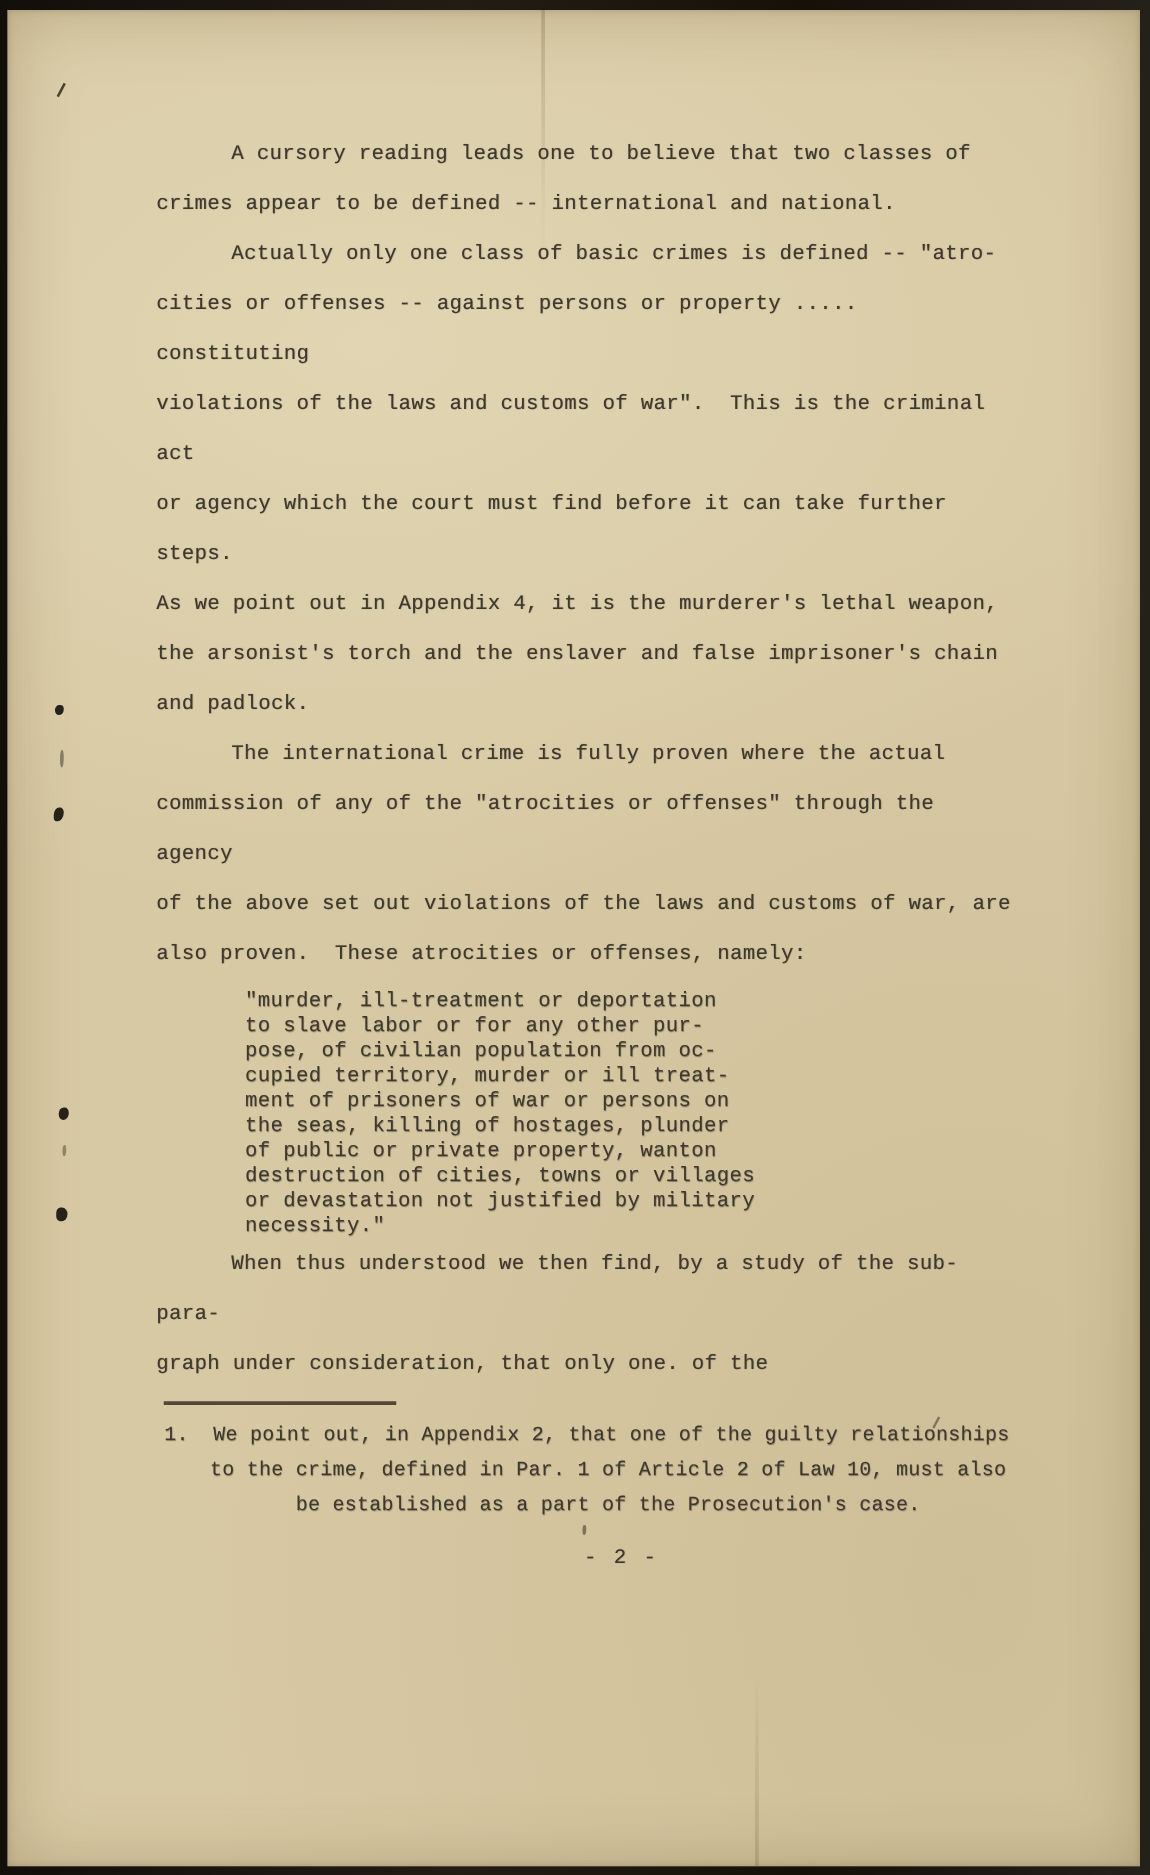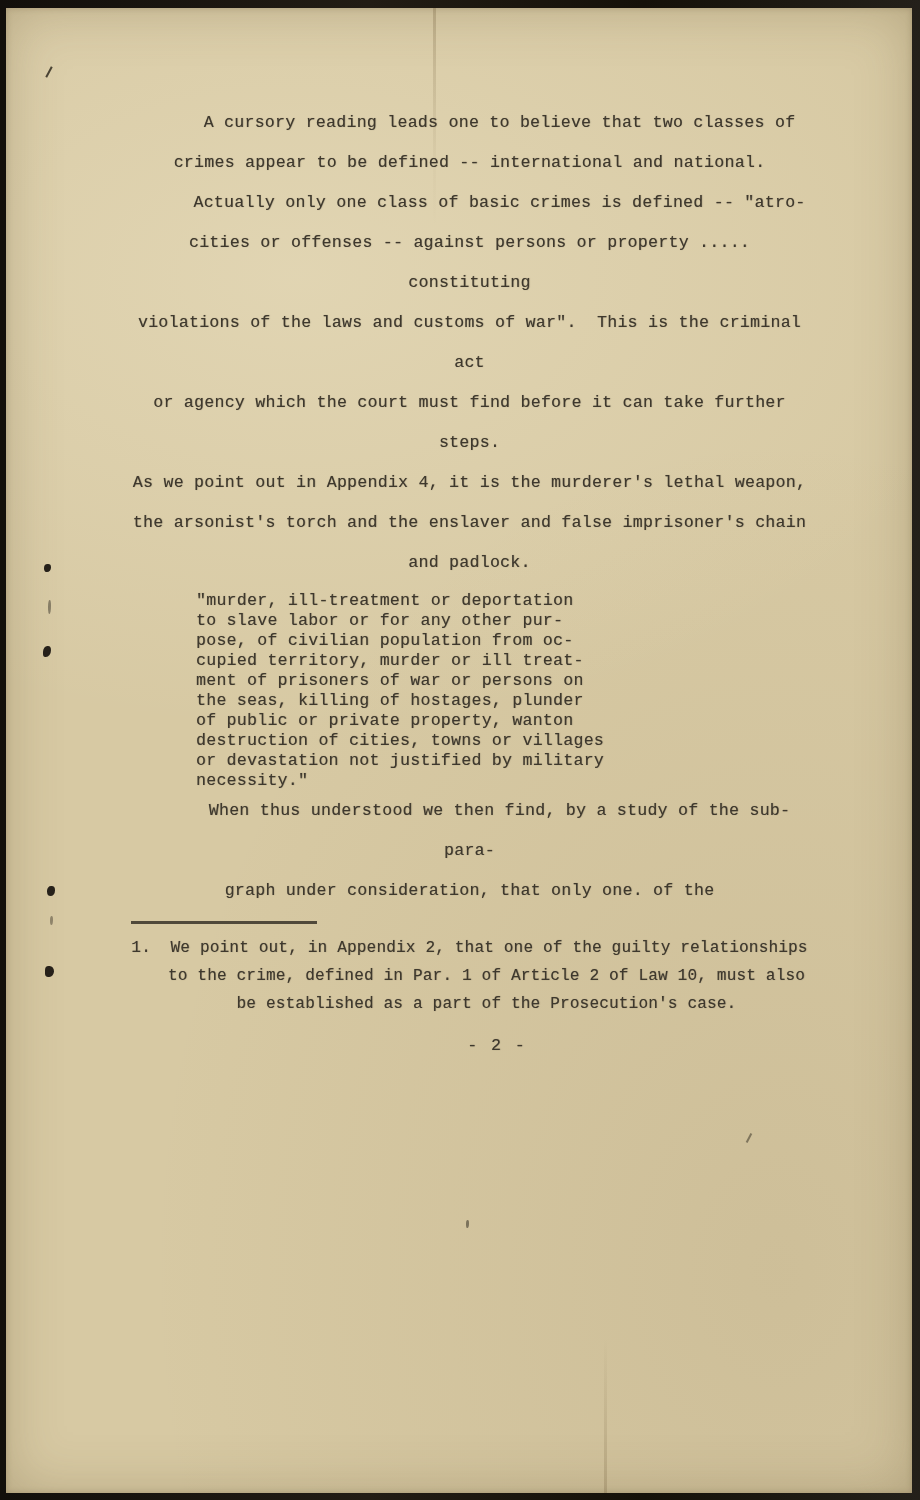--- a/index.html
+++ b/index.html
@@ -45,21 +45,20 @@
     padding: 95px 98px 0 119px;
     font-size: 16.5px;
     color: #3e382d;
     text-shadow: 0.4px 0.4px 0.8px rgba(62,56,45,0.55);
   }
   .para {
     margin: 0;
     line-height: 40px;
     white-space: pre-line;
     letter-spacing: 0.3px;
-    text-align: center;
   }
   .indent { text-indent: 60px; }
   .quote {
     margin: 8px 0 0 71px;
     line-height: 20px;
     white-space: pre-line;
     letter-spacing: 0.3px;
     font-size: 16.5px;
   }
   sup.fn-ref {
@@ -118,20 +117,24 @@
 crimes appear to be defined -- international and national.</p>
 
       <p class="para indent">Actually only one class of basic crimes is defined -- "atro-
 cities or offenses -- against persons or property ..... constituting
 violations of the laws and customs of war".&nbsp; This is the criminal act
 or agency which the court must find before it can take further steps.
 As we point out in Appendix 4, it is the murderer's lethal weapon,
 the arsonist's torch and the enslaver and false imprisoner's chain
 and padlock.</p>
 
+      <p class="para indent">The international crime is fully proven where the actual
+commission of any of the "atrocities or offenses" through the agency
+of the above set out violations of the laws and customs of war, are
+also proven.&nbsp; These atrocities or offenses, namely:</p>
 
       <blockquote class="quote">"murder, ill-treatment or deportation
 to slave labor or for any other pur-
 pose, of civilian population from oc-
 cupied territory, murder or ill treat-
 ment of prisoners of war or persons on
 the seas, killing of hostages, plunder
 of public or private property, wanton
 destruction of cities, towns or villages
 or devastation not justified by military

